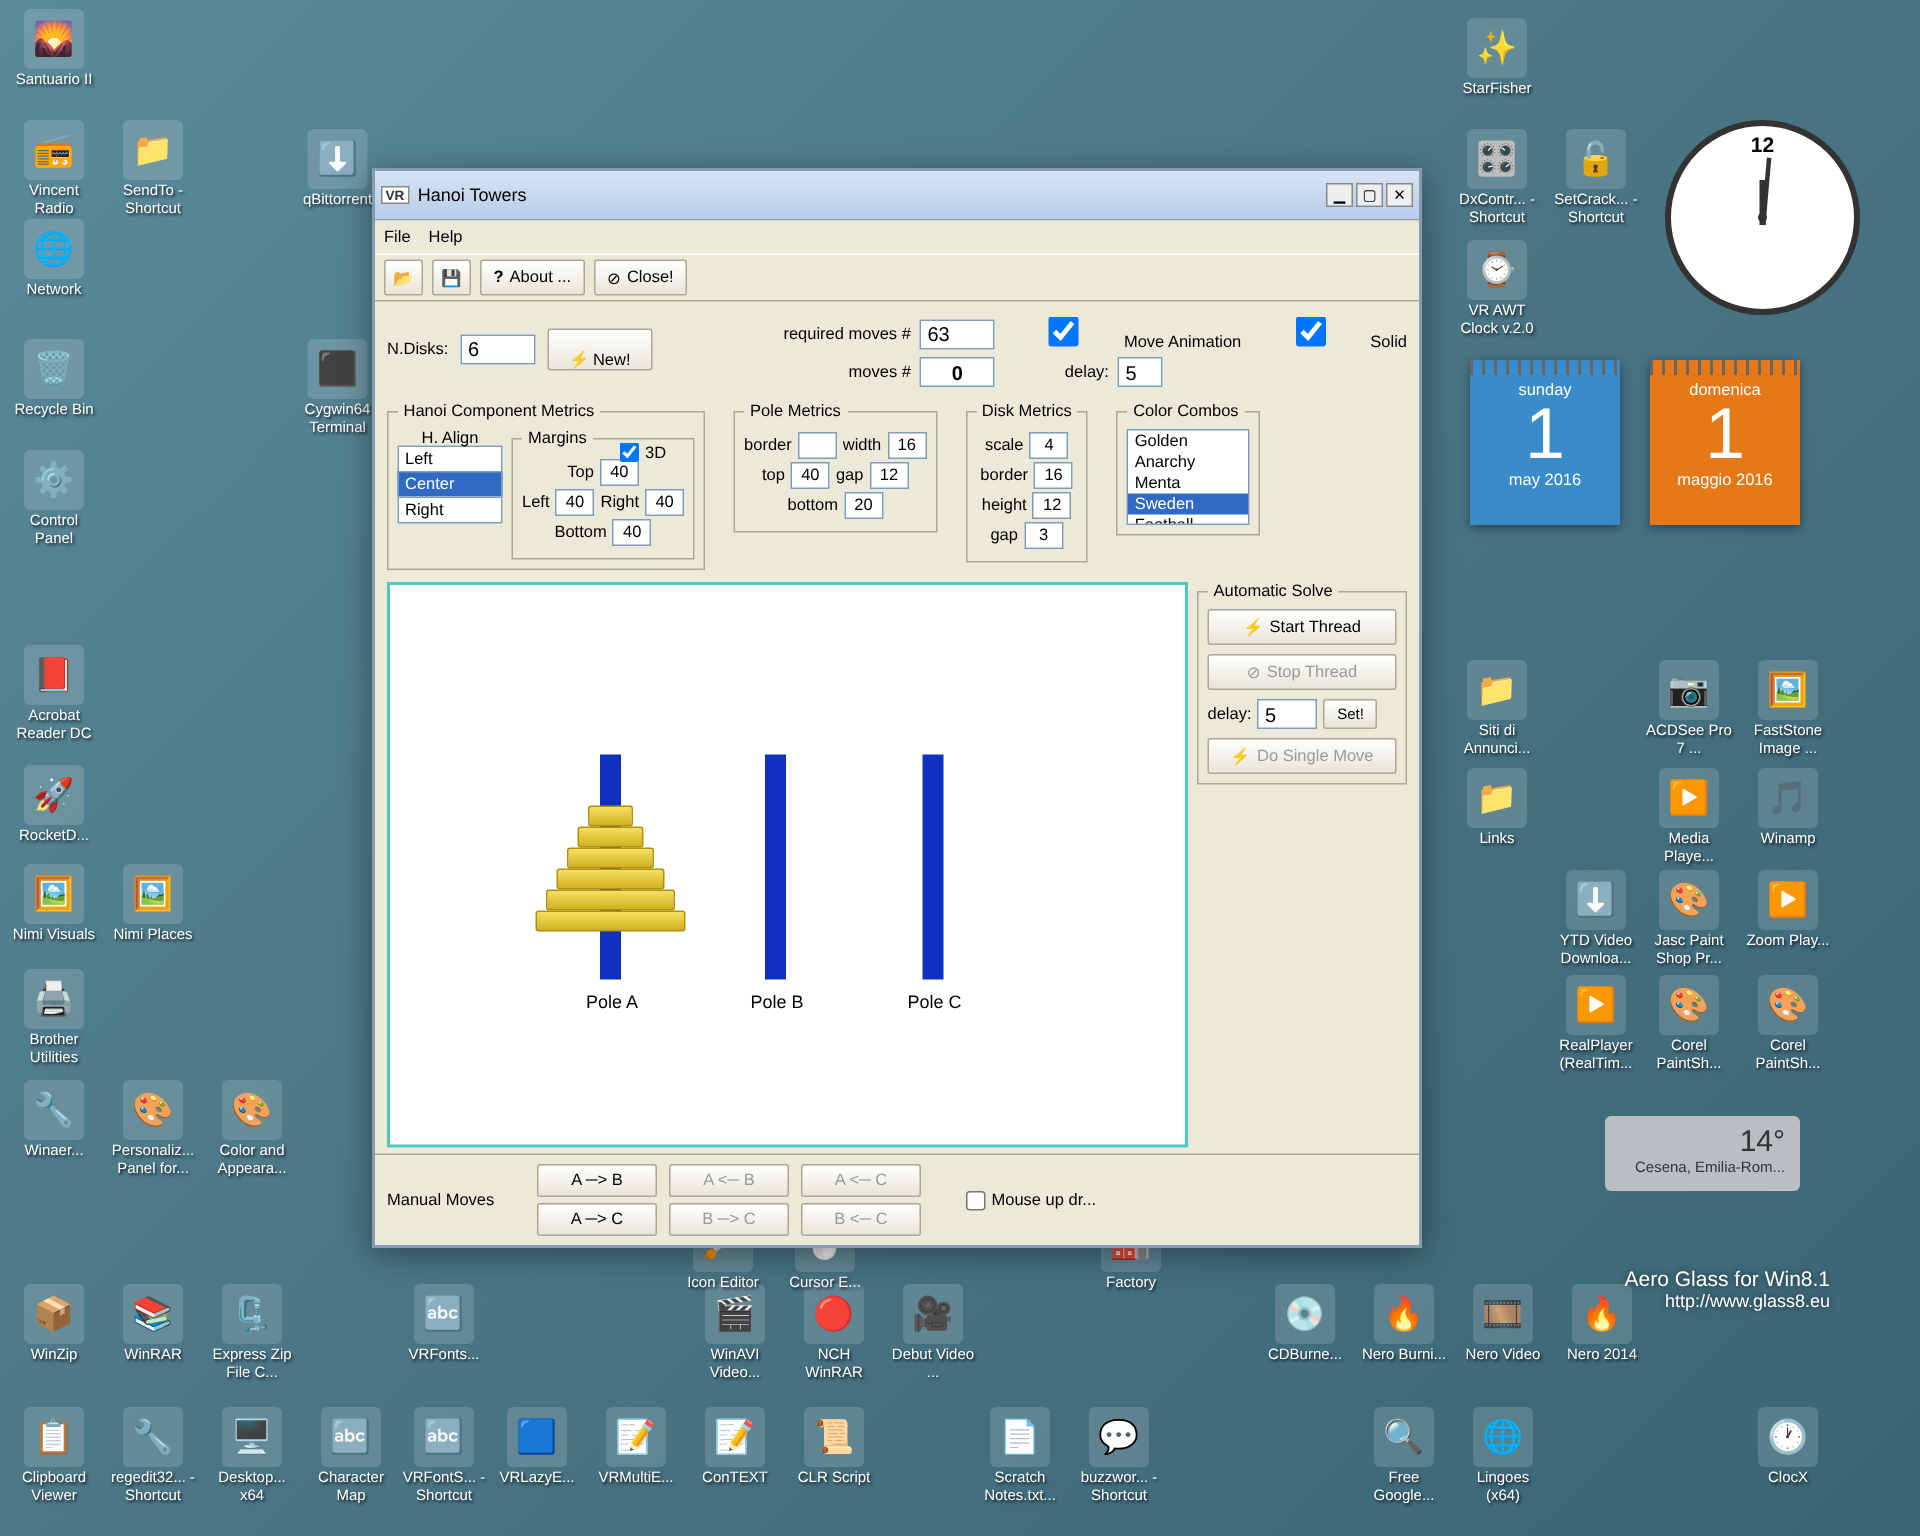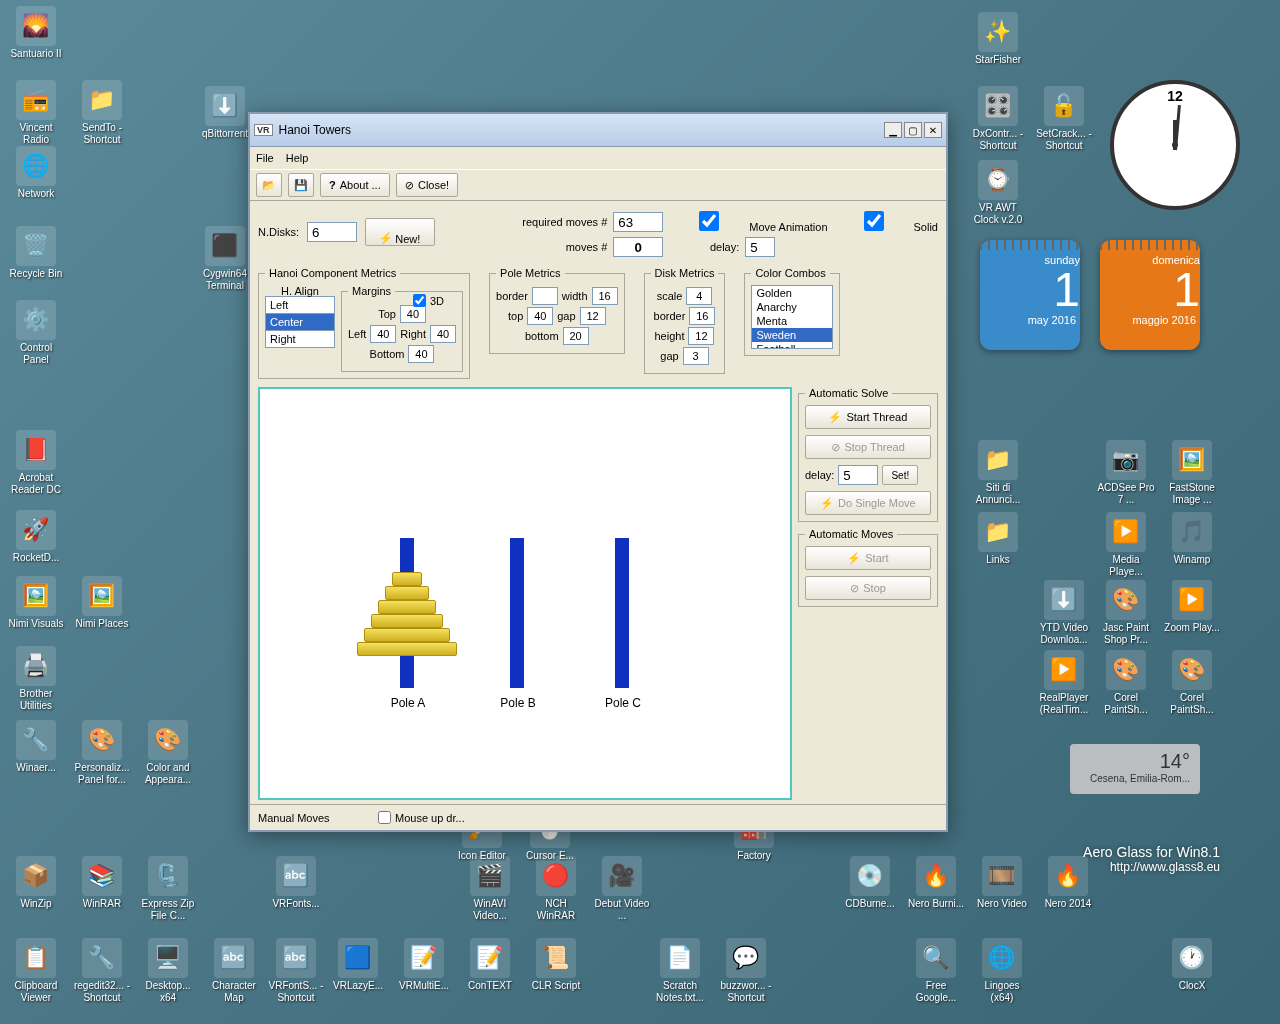--- a/index.html
+++ b/index.html
@@ -13,21 +13,21 @@
 
 
 .clock { position: absolute; top: 80px; right: 40px; width: 130px; height: 130px; background: white; border-radius: 50%; border: 4px solid #333; display: flex; align-items: center; justify-content: center; }
 .clock::before { content:"12"; position:absolute; top:4px; left:50%; transform:translateX(-50%); font-size:14px; font-weight:bold; }
 .clock::after { content:""; position:absolute; width:6px; height:6px; background:#333; border-radius:50%; }
 .hand { position:absolute; background:#333; transform-origin: bottom center; }
 .hand.h { width:4px; height:30px; top:36px; left:calc(50% - 2px); }
 .hand.m { width:3px; height:45px; top:21px; left:calc(50% - 1.5px); transform: rotate(5deg); }
 
 
-.cal { position: absolute; width: 100px; height: 110px; border-radius: 11px; color: white; text-align: right; box-shadow: 0 2px 6px rgba(0,0,0,0.4); }
+.cal { position: absolute; width: 100px; height: 110px; border-radius: 0; color: white; text-align: center; box-shadow: 0 2px 6px rgba(0,0,0,0.4); }
 .cal.blue { top: 240px; right: 200px; background: #3a8bc9; }
 .cal.orange { top: 240px; right: 80px; background: #e67817; }
 .cal .ringbind { height: 10px; background: repeating-linear-gradient(90deg, #666 0 2px, transparent 2px 8px); }
 .cal .dayname { font-size: 11px; padding: 4px 0 0; }
 .cal .daynum { font-size: 48px; line-height: 1; font-weight: 300; }
 .cal .mon { font-size: 11px; padding: 0 4px 6px; }
 
 
 .weather { position: absolute; bottom: 230px; right: 80px; width: 130px; height: 50px; background: rgba(200,200,200,0.9); border-radius: 4px; padding: 6px 10px; color: #333; font-size: 10px; text-align: right; }
 .weather .temp { font-size: 20px; }
@@ -562,35 +562,32 @@
         <div style="display:flex; align-items:center; gap:4px;">
           <label>delay:</label>
           <input value="5" style="">
           <button class="smallbtn">Set!</button>
         </div>
         <div class="btn disabled">
             <span class="ic-bolt"></span>
             <span>Do Single Move</span>
           </div>
       </fieldset>
-      <fieldset>
-        <legend>Automatic Moves</legend>
-        <div class="btn disabled">
-            <span class="ic-bolt"></span>
-            <span>Start</span>
-          </div>
-        <div class="btn disabled">
-            <span class="ic-stop"></span>
-            <span>Stop</span>
-          </div>
-      </fieldset>
     </div>
   </div>
 
   <div class="manual">
     <div class="mlbl">Manual Moves</div>
+    <div class="mbtns">
+      <div class="mbtn">A ─&gt; B</div>
+      <div class="mbtn disabled">A &lt;─ B</div>
+      <div class="mbtn disabled">A &lt;─ C</div>
+      <div class="mbtn">A ─&gt; C</div>
+      <div class="mbtn disabled">B ─&gt; C</div>
+      <div class="mbtn disabled">B &lt;─ C</div>
+    </div>
     <label class="chk" style="margin-left:20px;">
         <input type="checkbox" style="">
         <span>Mouse up dr...</span>
       </label>
   </div>
 
 </div>
 
 </body></html>

